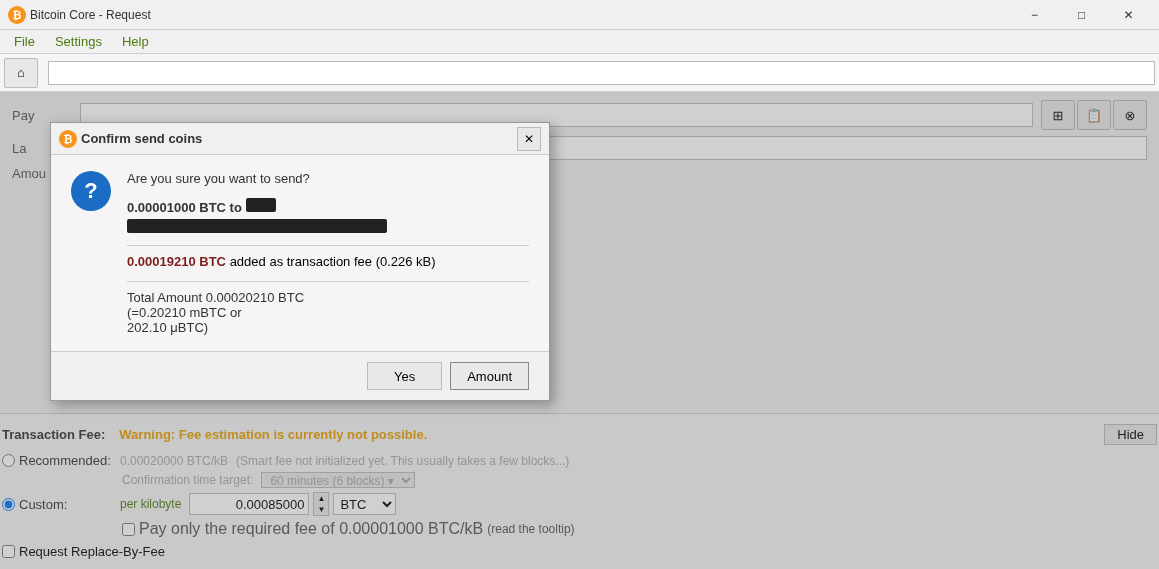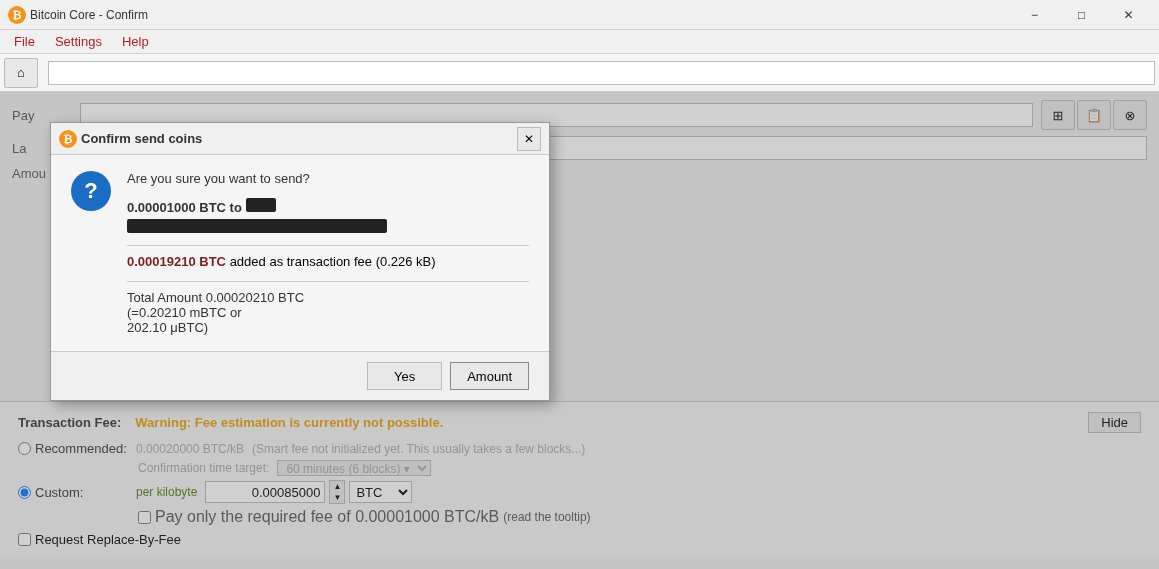--- a/index.html
+++ b/index.html
@@ -51,21 +51,21 @@
       background: #f0f0f0;
       display: flex;
       align-items: center;
       padding: 0 4px;
       border-bottom: 1px solid #d0d0d0;
     }
     .menu-item {
       padding: 2px 10px;
       cursor: pointer;
       font-size: 13px;
-      color: #b91c1c;
+      color: #4d7c0f;
       height: 100%;
       display: flex;
       align-items: center;
     }
 
     
     .toolbar {
       height: 38px;
       background: #f5f5f5;
       border-bottom: 1px solid #ccc;
@@ -110,23 +110,23 @@
     .form-label {
       width: 60px;
       font-size: 13px;
       color: #555;
     }
 
     
     .fee-section {
       background: #f5f5f5;
       border-top: 1px solid #ccc;
-      padding: 10px 18px;
+      padding: 10px 2px;
       position: absolute;
-      bottom: 12px;
+      bottom: 0;
       left: 0;
       right: 0;
     }
     .fee-header {
       display: flex;
       align-items: center;
       margin-bottom: 8px;
       justify-content: space-between;
     }
     .fee-title {
@@ -400,21 +400,21 @@
     }
     .addr-redact-2 {
       width: 220px;
     }
   </style>
 </head>
 <body>
 
 <div class="titlebar">
   <div class="btc-logo">₿</div>
-  <span class="titlebar-title">Bitcoin Core - Confirm</span>
+  <span class="titlebar-title">Bitcoin Core - Request</span>
   <div class="titlebar-controls">
     <button class="titlebar-btn">−</button>
     <button class="titlebar-btn">□</button>
     <button class="titlebar-btn close">✕</button>
   </div>
 </div>
 
 <div class="menubar">
   <div class="menu-item">
     <span>File</span>

